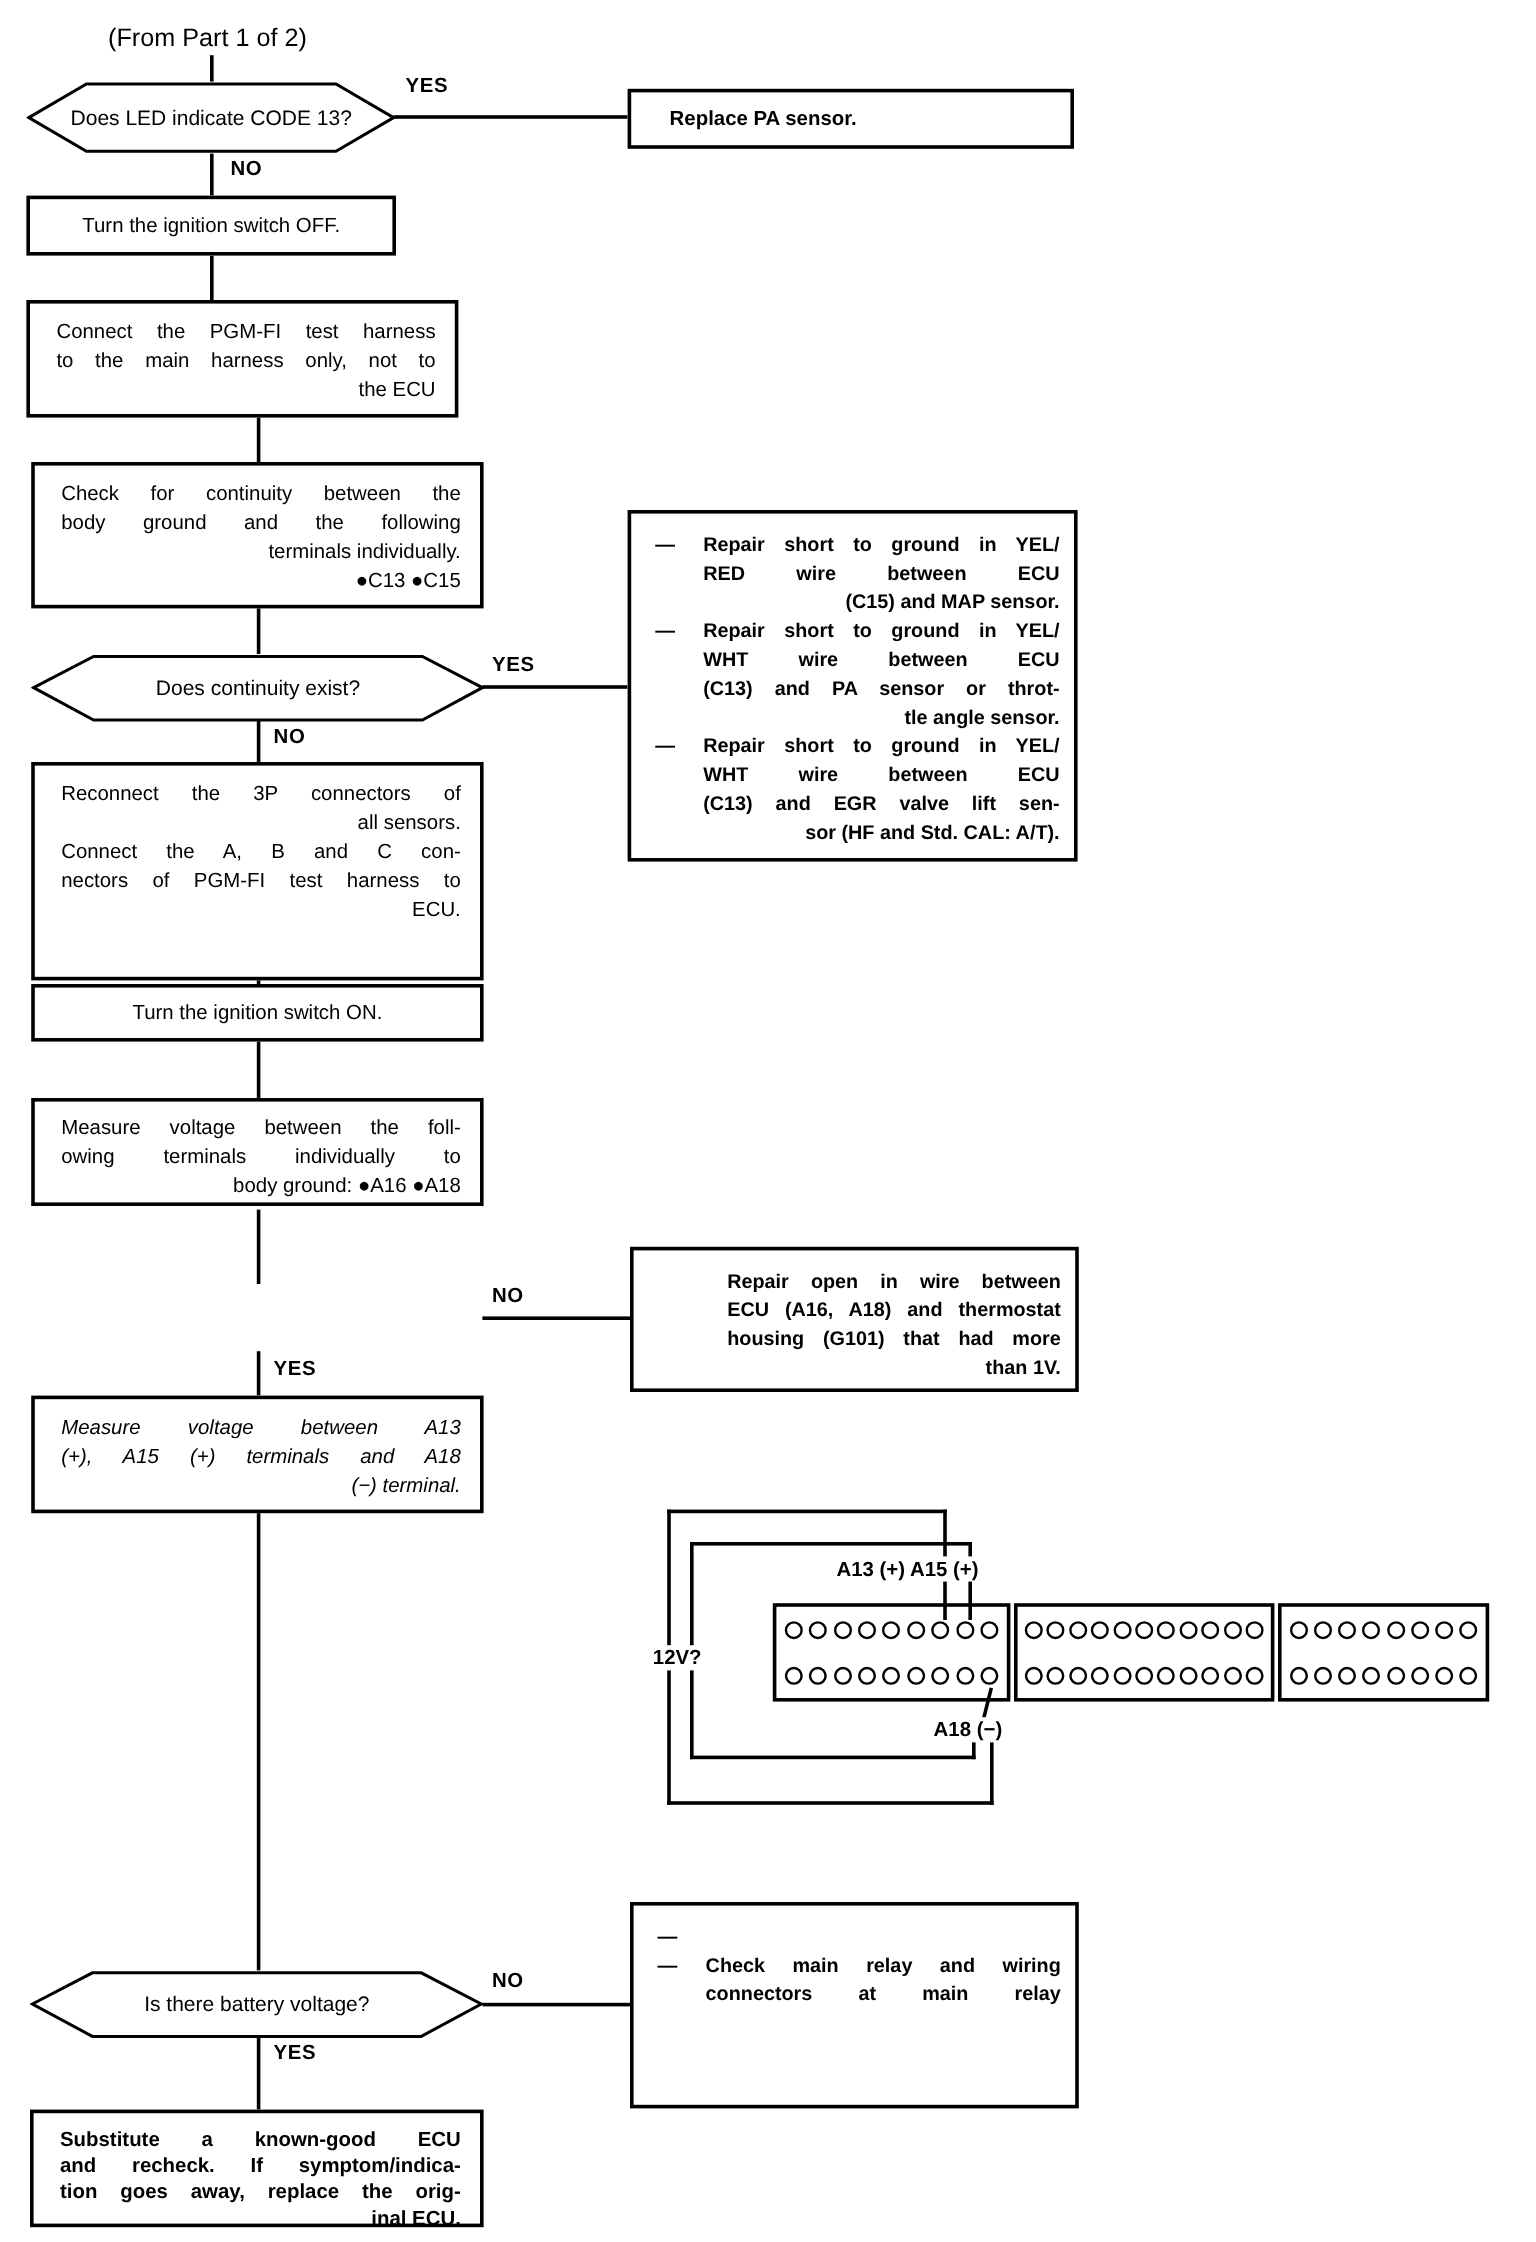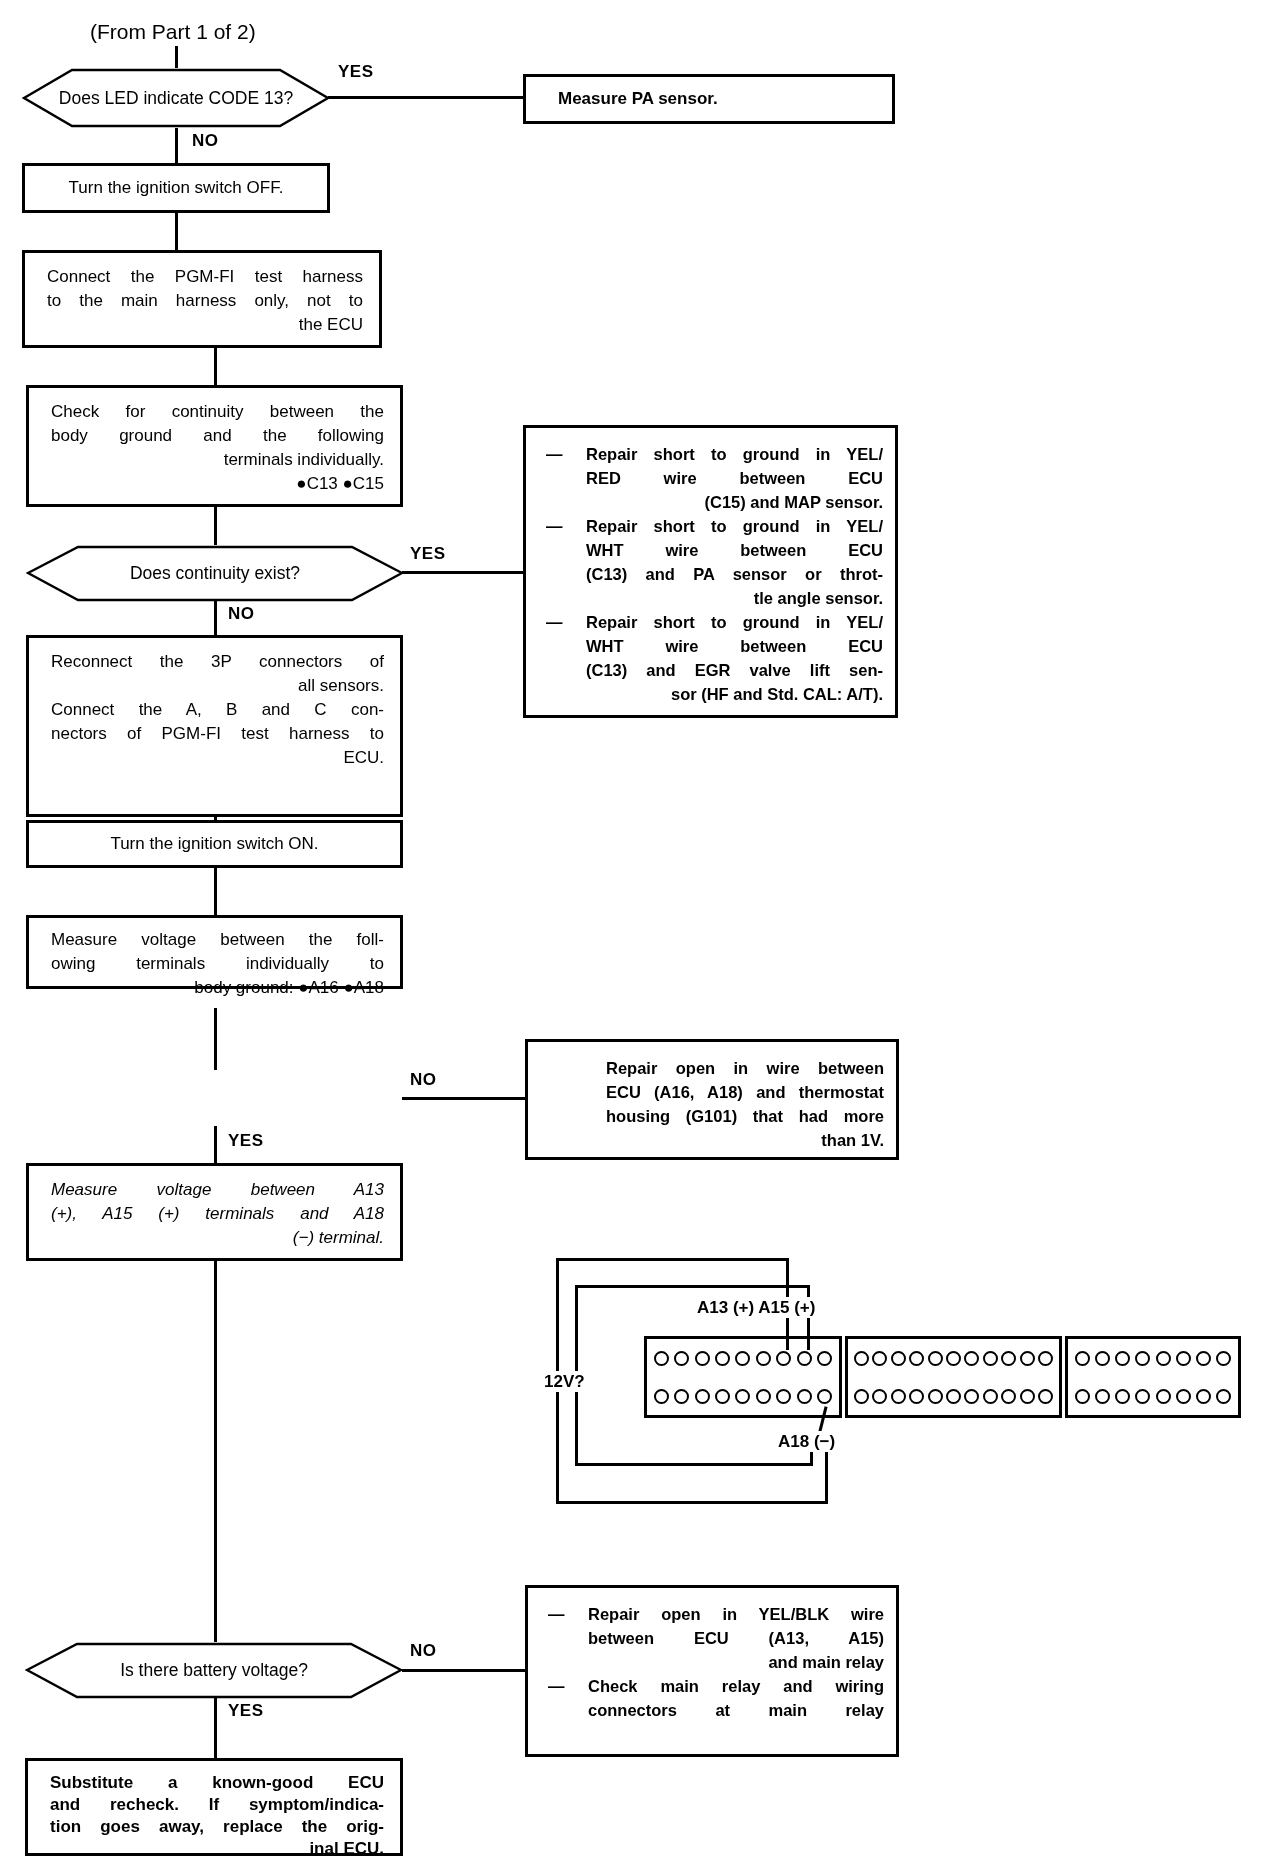--- a/index.html
+++ b/index.html
@@ -60,21 +60,21 @@
   <div class="hex" style="left:22px;top:68px;width:308px;height:60px;">
     <svg width="308" height="60">
       <polygon points="2,30 50,2 258,2 306,30 258,58 50,58" fill="#fff" stroke="#000" stroke-width="2.5"></polygon>
     </svg>
     <div class="htext">Does LED indicate CODE 13?</div>
   </div>
   <div class="branch" style="left:338px;top:62px;">YES</div>
   <div class="branch" style="left:192px;top:131px;">NO</div>
 
   <div class="box" style="left:523px;top:74px;width:372px;height:50px;font-weight:700;">
-    <div style="padding-left:32px;display:flex;align-items:center;height:100%;">Measure PA sensor.</div>
+    <div style="padding-left:32px;display:flex;align-items:center;height:100%;">Replace PA sensor.</div>
   </div>
 
   <div class="box" style="left:22px;top:163px;width:308px;height:50px;">
     <div class="center-line">Turn the ignition switch OFF.</div>
   </div>
 
   <div class="box" style="left:22px;top:250px;width:360px;height:98px;">
     <div class="inner">
         <div class="ln j">Connect the PGM-FI test harness</div>
         <div class="ln j">to the main harness only, not to</div>
@@ -138,21 +138,21 @@
         <div class="ln j">Connect the A, B and C con-</div>
         <div class="ln j">nectors of PGM-FI test harness to</div>
         <div class="ln">ECU.</div>
       </div>
   </div>
 
   <div class="box" style="left:26px;top:820px;width:377px;height:48px;">
     <div class="center-line">Turn the ignition switch ON.</div>
   </div>
 
-  <div class="box" style="left:26px;top:915px;width:377px;height:74px;">
+  <div class="box" style="left:26px;top:915px;width:377px;height:90px;">
     <div class="inner" style="padding-top:10px;">
         <div class="ln j">Measure voltage between the foll-</div>
         <div class="ln j">owing terminals individually to</div>
         <div class="ln">body ground: ●A16 ●A18</div>
       </div>
   </div>
 
   <div class="branch" style="left:410px;top:1070px;">NO</div>
   <div class="branch" style="left:228px;top:1131px;">YES</div>
 
@@ -272,25 +272,20 @@
     </svg>
     <div class="htext">Is there battery voltage?</div>
   </div>
   <div class="branch" style="left:410px;top:1641px;">NO</div>
   <div class="branch" style="left:228px;top:1701px;">YES</div>
 
   <div class="box rbox" style="left:525px;top:1585px;width:374px;height:172px;">
     <div class="rinner">
       <div class="ditem">
         <div class="dash">—</div>
-        <div class="dlines">
-            <div class="ln j">Repair open in YEL/BLK wire</div>
-            <div class="ln j">between ECU (A13, A15)</div>
-            <div class="ln">and main relay</div>
-          </div>
       </div>
       <div class="ditem">
         <div class="dash">—</div>
         <div class="dlines">
             <div class="ln j">Check main relay and wiring</div>
             <div class="ln j">connectors at main relay</div>
           </div>
       </div>
     </div>
   </div>

